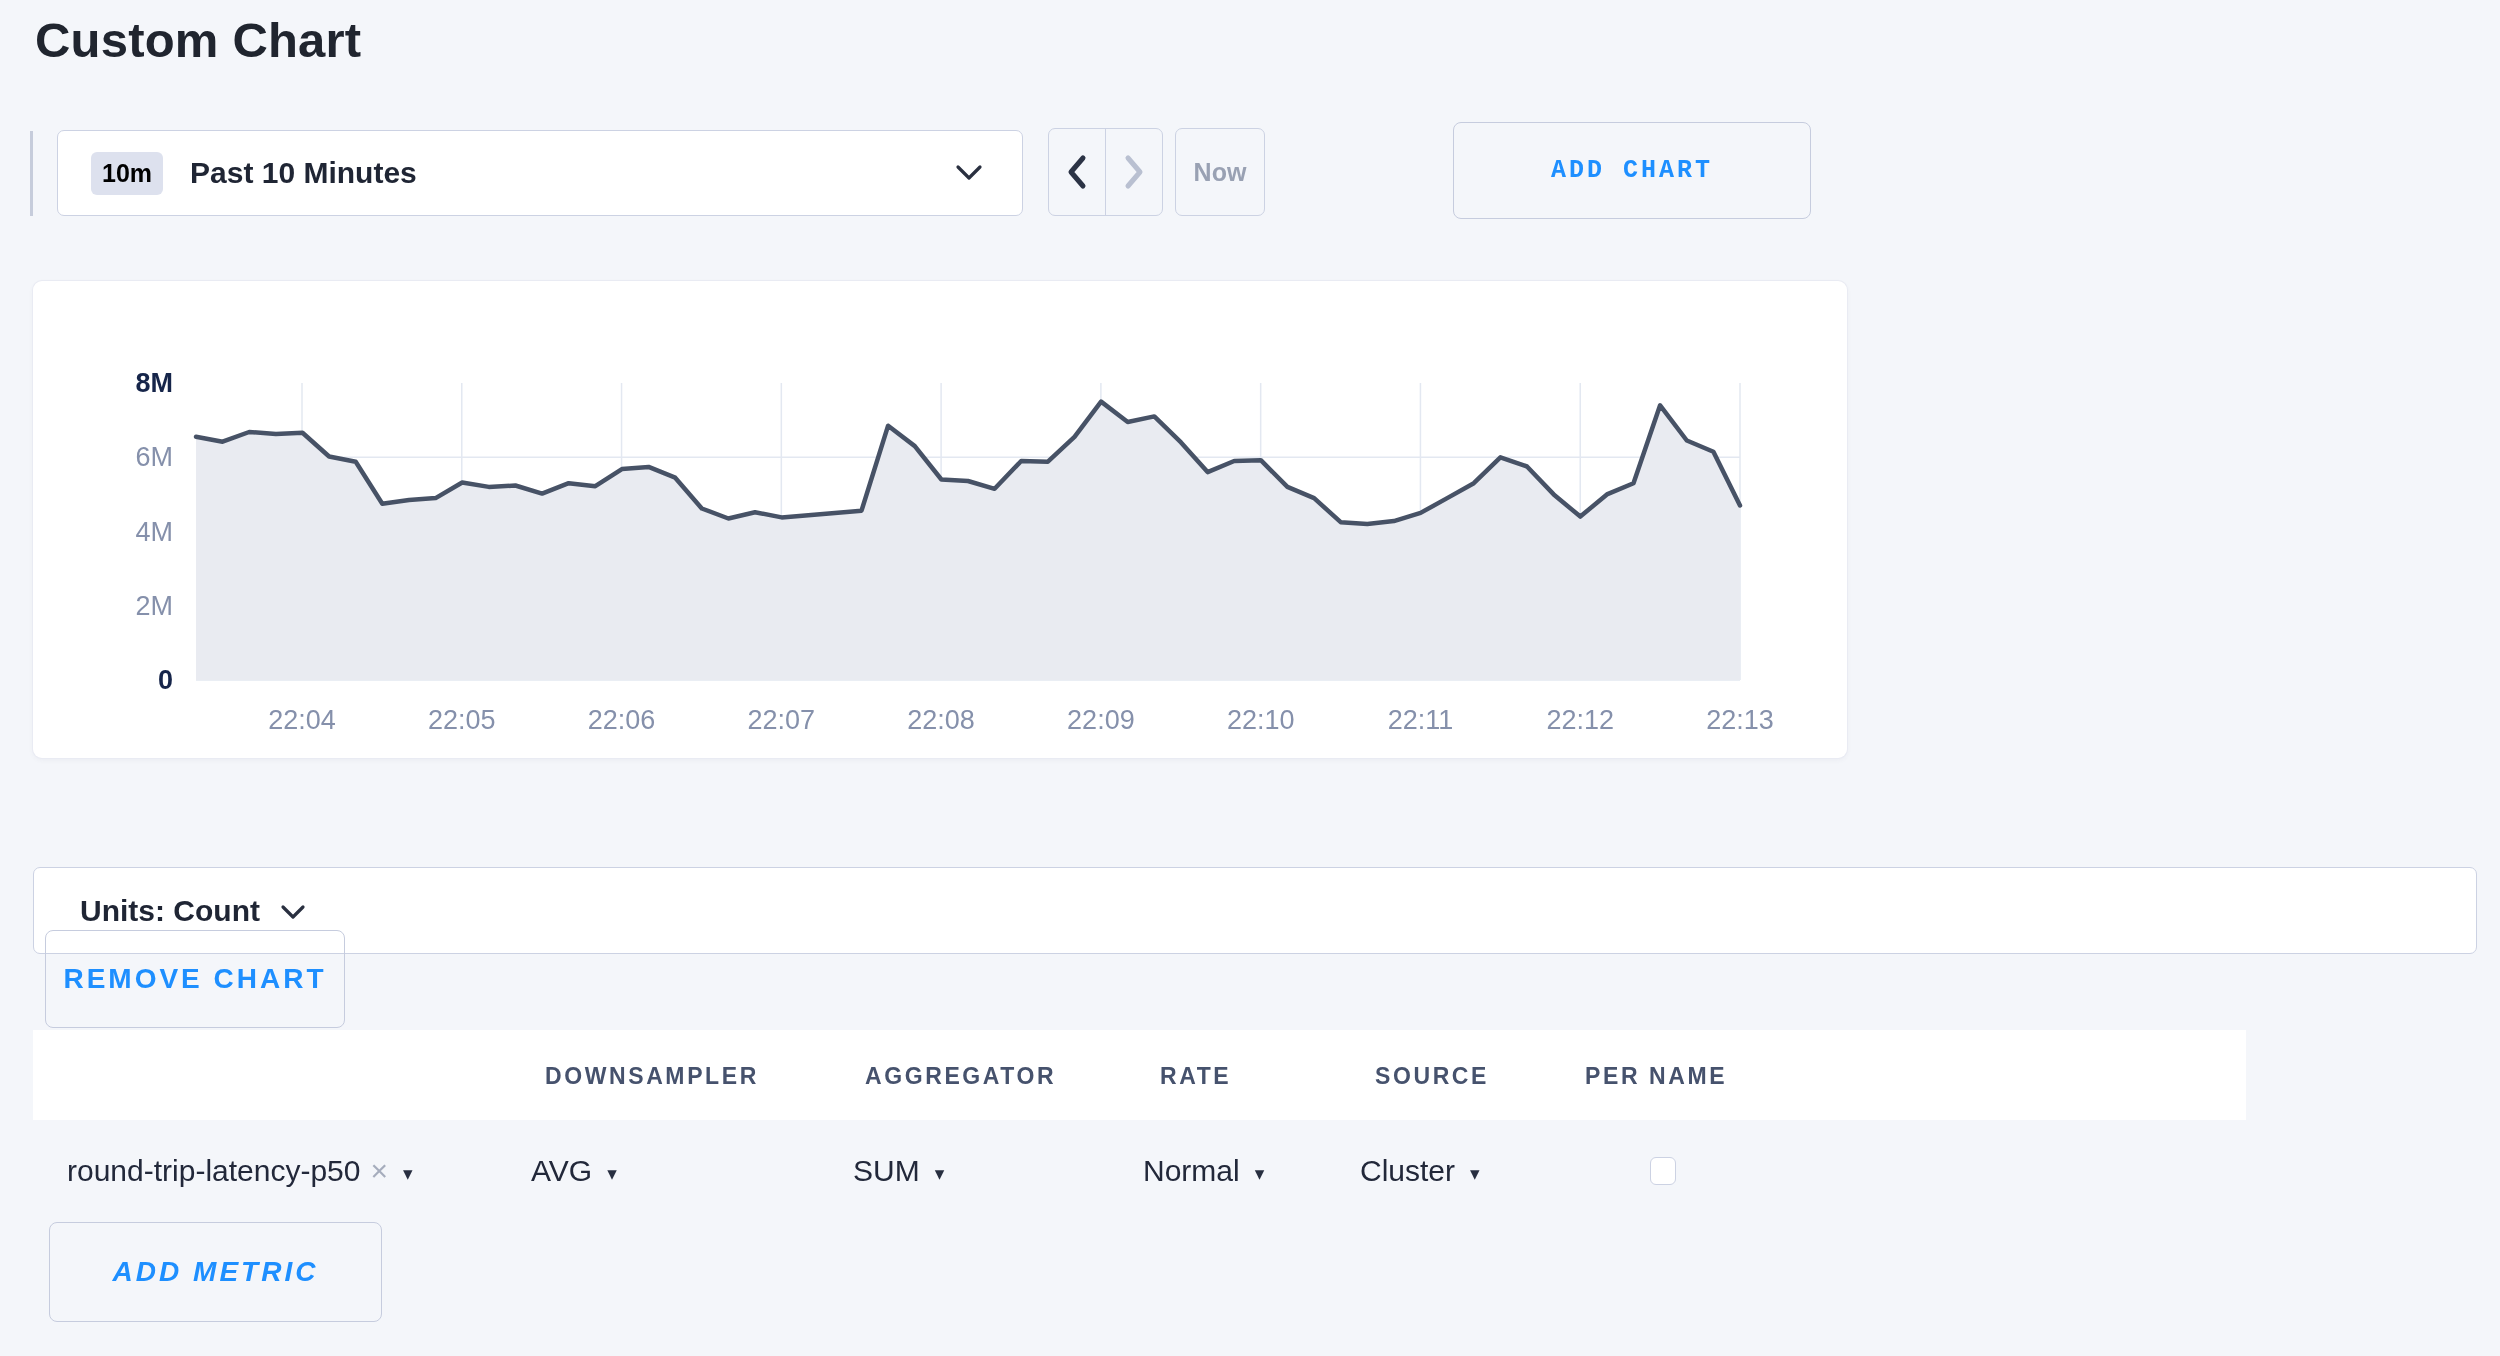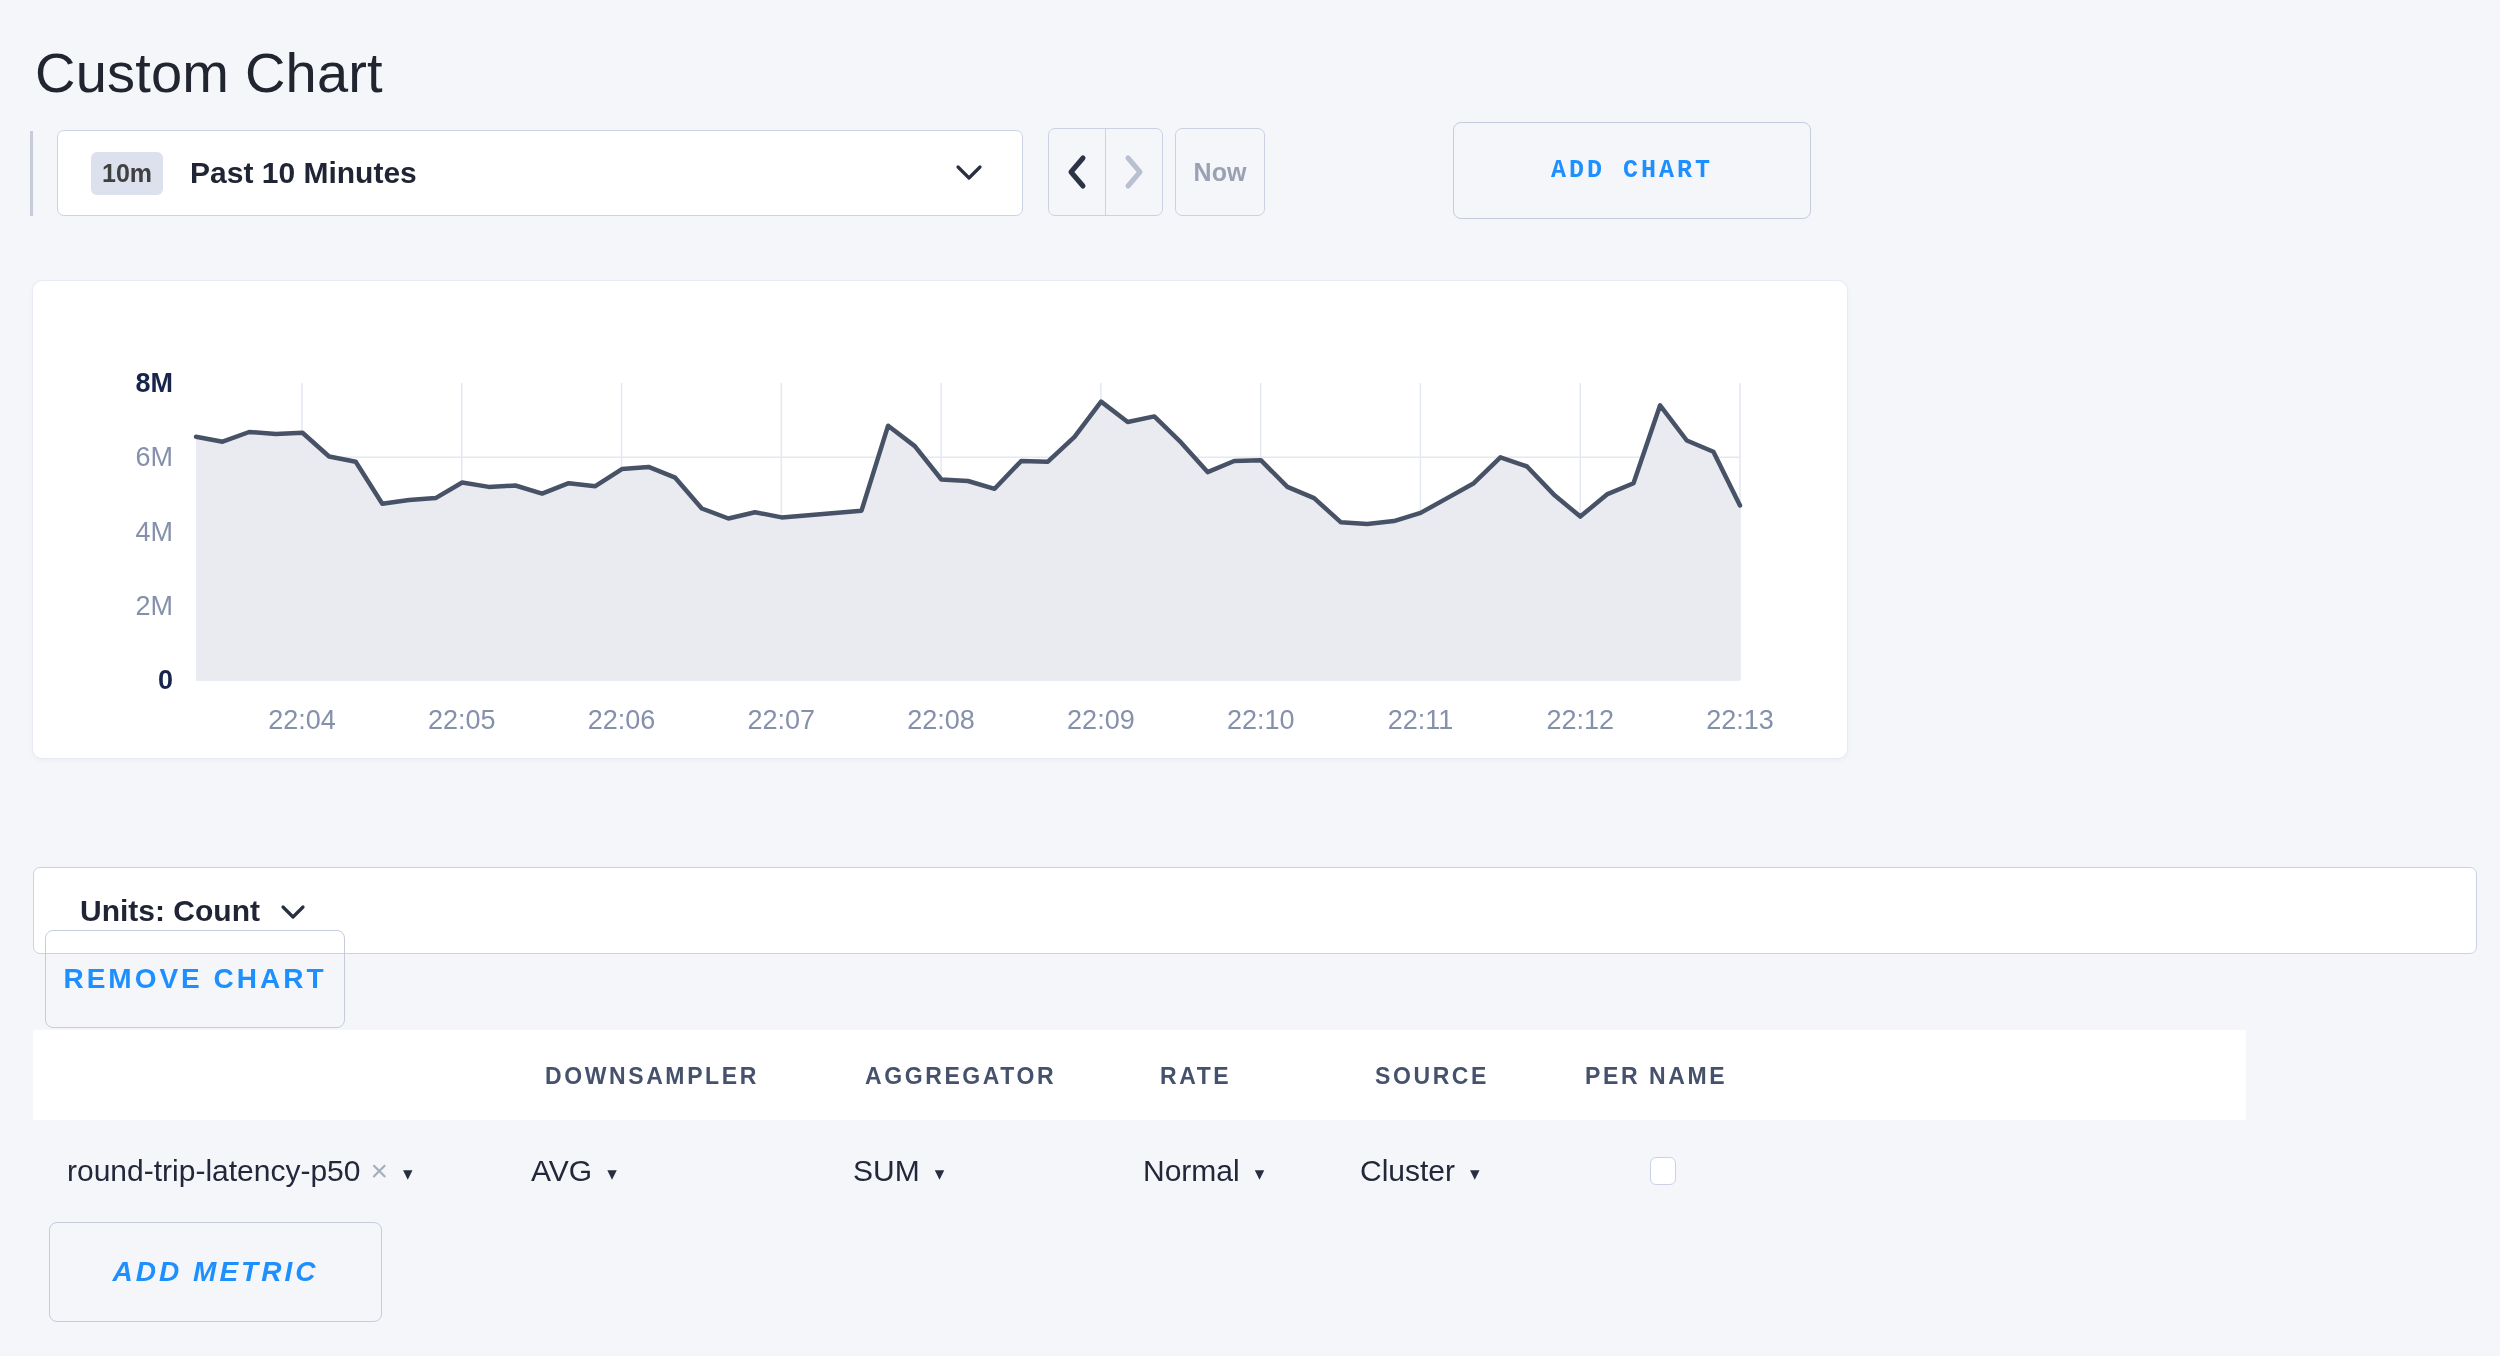--- a/index.html
+++ b/index.html
@@ -6,32 +6,32 @@
   body{
     width:2500px;height:1356px;position:relative;overflow:hidden;
     background:#f4f6fa;
     font-family:"Liberation Sans",sans-serif;
     -webkit-font-smoothing:antialiased;
   }
   .abs{position:absolute;}
 
   
   #page-title{
-    left:35px;top:12px;font-size:56px;font-weight:400;color:#20252f;letter-spacing:.2px;margin-top:28px;
+    left:35px;top:12px;font-size:49px;font-weight:700;color:#20252f;letter-spacing:.2px;
   }
 
   
   #toolbar-divider{left:30px;top:131px;width:3px;height:85px;background:#c6ccdb;}
   #time-dropdown{
     left:57px;top:130px;width:966px;height:86px;background:#fff;
     border:1.5px solid #ccd2e3;border-radius:7px;box-sizing:border-box;
     display:flex;align-items:center;cursor:pointer;
   }
   #time-badge{
-    margin-left:33px;background:#dde1ee;color:#404040;font-weight:700;font-size:25px;
+    margin-left:33px;background:#dde1ee;color:#000000;font-weight:700;font-size:25px;
     padding:7px 11px;border-radius:6px;
   }
   #time-label{margin-left:27px;font-size:30px;font-weight:700;color:#1f2534;}
   .chev{stroke:#2a3040;stroke-width:3.2;fill:none;stroke-linecap:round;stroke-linejoin:round;}
   #time-chevron{position:absolute;right:38px;top:31px;}
 
   #pager{
     left:1048px;top:128px;width:115px;height:88px;border:1.5px solid #ccd2e3;
     border-radius:7px;box-sizing:border-box;display:flex;
   }

